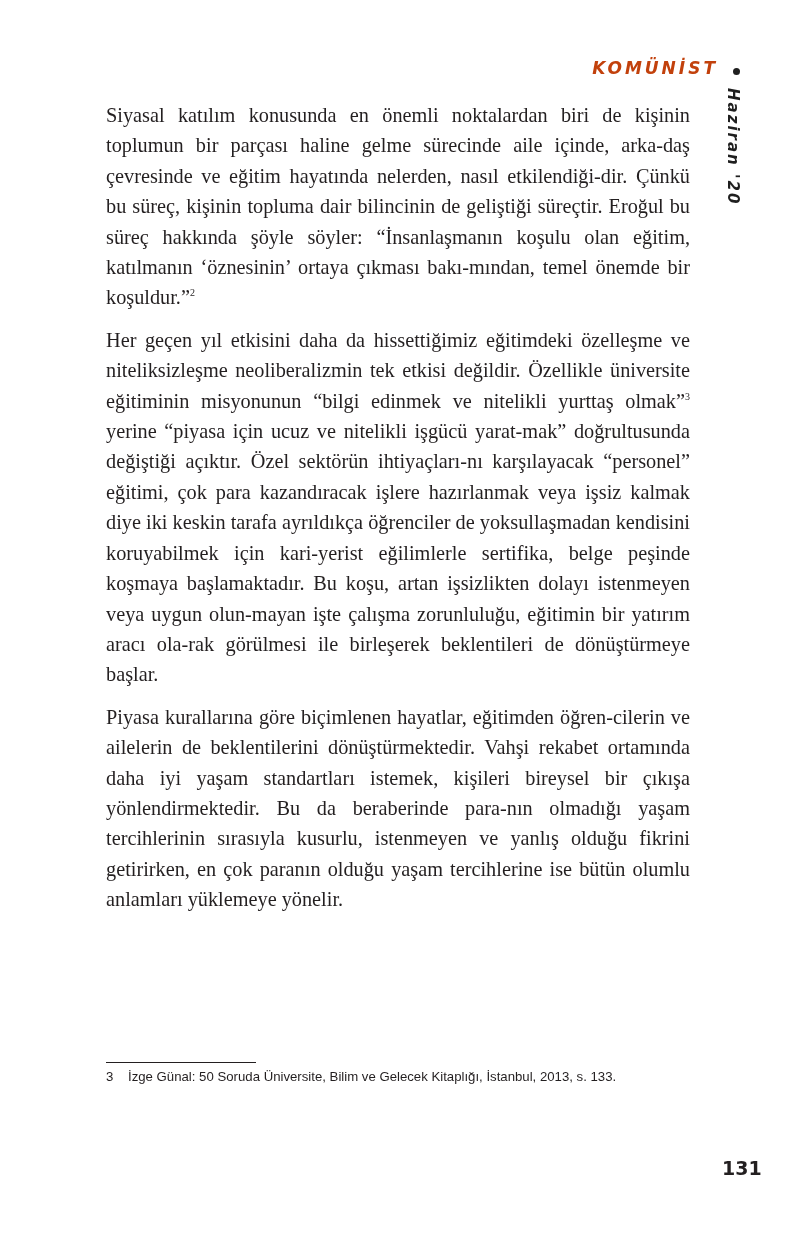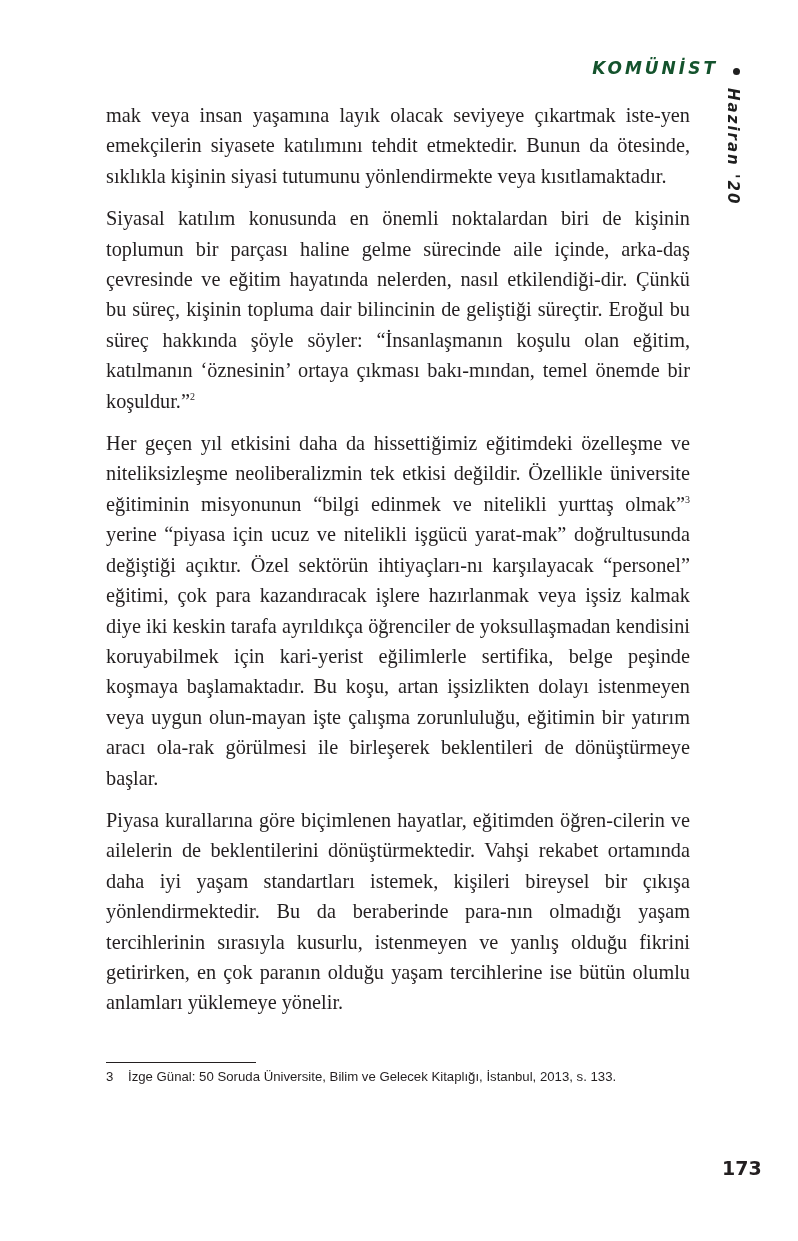--- a/index.html
+++ b/index.html
@@ -1,20 +1,20 @@
 <!DOCTYPE html>
 <html><head>
 <meta charset="utf-8">
 <style>
   html, body { margin: 0; padding: 0; background: #ffffff; }
   body { width: 798px; height: 1241px; position: relative; overflow: hidden; color: #231f20; }
   .header-brand {
     position: absolute; top: 58px; right: 80px;
     font-family: "DejaVu Sans", sans-serif; font-weight: bold; font-style: italic;
-    font-size: 17px; letter-spacing: 3px; color: #14532d;
+    font-size: 17px; letter-spacing: 3px; color: #c2410c;
   }
   .header-dot {
     position: absolute; top: 68px; left: 733px; width: 7px; height: 7px; border-radius: 50%; background: #1f1f1f;
   }
   .side-label {
     position: absolute; top: 88px; left: 724px;
     writing-mode: vertical-rl;
     font-family: "DejaVu Sans", sans-serif; font-weight: bold; font-style: italic;
     font-size: 15px; letter-spacing: 2px; color: #1f1f1f;
   }
@@ -38,27 +38,26 @@
   }
 </style>
 </head>
 <body>
 
 <div class="header-brand">KOMÜNİST</div>
 <div class="header-dot"></div>
 <div class="side-label">Haziran '20</div>
 
 <div class="content">
-  <p>mak veya insan yaşamına layık olacak seviyeye çıkartmak iste-yen emekçilerin siyasete katılımını tehdit etmektedir. Bunun da ötesinde, sıklıkla kişinin siyasi tutumunu yönlendirmekte veya kısıtlamaktadır.</p>
   <p><span>Siyasal katılım konusunda en önemli noktalardan biri de kişinin toplumun bir parçası haline gelme sürecinde aile içinde, arka-daş çevresinde ve eğitim hayatında nelerden, nasıl etkilendiği-dir. Çünkü bu süreç, kişinin topluma dair bilincinin de geliştiği süreçtir. Eroğul bu süreç hakkında şöyle söyler: “İnsanlaşmanın koşulu olan eğitim, katılmanın ‘öznesinin’ ortaya çıkması bakı-mından, temel önemde bir koşuldur.”</span><sup>2</sup></p>
   <p><span>Her geçen yıl etkisini daha da hissettiğimiz eğitimdeki özelleşme ve niteliksizleşme neoliberalizmin tek etkisi değildir. Özellikle üniversite eğitiminin misyonunun “bilgi edinmek ve nitelikli yurttaş olmak”</span><sup>3</sup><span> yerine “piyasa için ucuz ve nitelikli işgücü yarat-mak” doğrultusunda değiştiği açıktır. Özel sektörün ihtiyaçları-nı karşılayacak “personel” eğitimi, çok para kazandıracak işlere hazırlanmak veya işsiz kalmak diye iki keskin tarafa ayrıldıkça öğrenciler de yoksullaşmadan kendisini koruyabilmek için kari-yerist eğilimlerle sertifika, belge peşinde koşmaya başlamaktadır. Bu koşu, artan işsizlikten dolayı istenmeyen veya uygun olun-mayan işte çalışma zorunluluğu, eğitimin bir yatırım aracı ola-rak görülmesi ile birleşerek beklentileri de dönüştürmeye başlar.</span></p>
   <p>Piyasa kurallarına göre biçimlenen hayatlar, eğitimden öğren-cilerin ve ailelerin de beklentilerini dönüştürmektedir. Vahşi rekabet ortamında daha iyi yaşam standartları istemek, kişileri bireysel bir çıkışa yönlendirmektedir. Bu da beraberinde para-nın olmadığı yaşam tercihlerinin sırasıyla kusurlu, istenmeyen ve yanlış olduğu fikrini getirirken, en çok paranın olduğu yaşam tercihlerine ise bütün olumlu anlamları yüklemeye yönelir.</p>
 </div>
 
 <div class="fn-rule"></div>
 
 <div class="footnotes">
   <div class="fn">
     <span class="fn-num">3</span><span>İzge Günal: 50 Soruda Üniversite, Bilim ve Gelecek Kitaplığı, İstanbul, 2013, s. 133.</span>
   </div>
 </div>
 
-<div class="page-number">173</div>
+<div class="page-number">131</div>
 
 </body></html>

